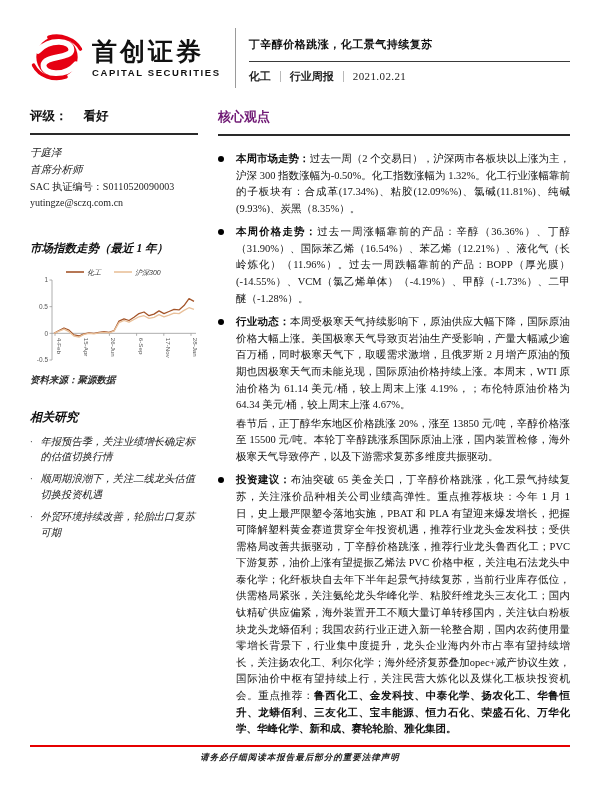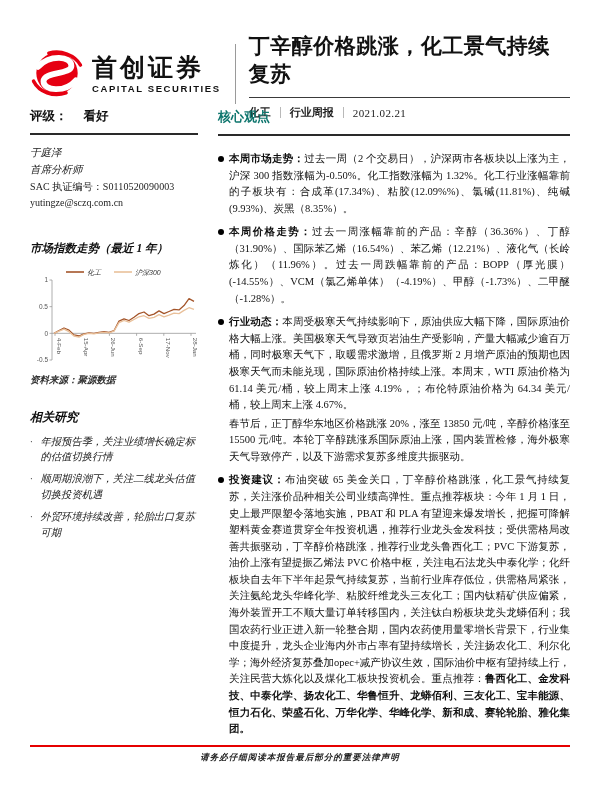--- a/index.html
+++ b/index.html
@@ -8,52 +8,52 @@
 
   
   .header{position:absolute;left:30px;top:28px;right:30px;display:flex;align-items:center;}
   .logo-wrap{display:flex;align-items:center;gap:8px;}
   .logo-mark{width:54px;height:54px;flex:0 0 auto;}
   .brand-text{display:flex;flex-direction:column;line-height:1;}
   .brand-cn{font-family:"Liberation Sans","DejaVu Sans",sans-serif;font-weight:bold;font-size:25px;letter-spacing:3px;color:#111;}
   .brand-en{font-family:Liberation Sans, sans-serif;font-weight:bold;font-size:9.5px;letter-spacing:1.6px;color:#111;margin-top:4px;}
   .header-divider{width:1px;background:#9a9a9a;height:60px;margin:0 13px 0 14px;}
   .header-right{flex:1;padding-top:4px;}
-  .report-title{font-family:"Liberation Sans","DejaVu Sans",sans-serif;font-weight:bold;font-size:21px;color:#111;letter-spacing:0.5px;}
+  .report-title{font-family:"Liberation Sans","DejaVu Sans",sans-serif;font-weight:bold;font-size:11px;color:#111;letter-spacing:0.5px;}
   .title-rule{border:none;border-top:1.6px solid #3a3a3a;margin:9px 0 7px 0;}
   .subtitle-row{display:flex;align-items:center;font-size:11px;}
   .subtitle-strong{font-family:"Liberation Sans","DejaVu Sans",sans-serif;font-weight:bold;color:#222;}
   .subtitle-date{color:#222;letter-spacing:0.4px;}
   .vsep{display:inline-block;width:1px;height:11px;background:#b9b9b9;margin:0 9px;}
 
   
   .columns{position:absolute;left:30px;right:30px;top:108px;display:flex;gap:20px;}
   .left-col{width:168px;flex:0 0 auto;}
   .right-col{flex:1;min-width:0;}
 
-  .section-head{font-family:"Liberation Sans","DejaVu Sans",sans-serif;font-weight:bold;font-size:13px;color:#0f766e;}
+  .section-head{font-family:"Liberation Sans","DejaVu Sans",sans-serif;font-weight:bold;font-size:13px;color:#701a75;}
   .rating-row{display:flex;gap:16px;font-family:"Liberation Sans","DejaVu Sans",sans-serif;font-weight:bold;font-size:12.5px;color:#111;}
   .head-rule{border:none;border-top:2px solid #2a2a2a;margin:8px 0 0 0;}
 
   .analyst{margin-top:10px;font-size:10.5px;line-height:1.6;font-style:italic;color:#222;}
   .analyst .sac{font-style:normal;font-size:10px;letter-spacing:0.1px;}
   .analyst .email{font-style:normal;font-size:10px;}
 
   .chart-title{margin-top:30px;font-weight:bold;font-style:italic;font-size:11.5px;color:#111;}
   .chart-box{margin-top:8px;}
   .source-line{margin-top:4px;font-style:italic;font-weight:bold;font-size:9.5px;color:#333;}
 
   .related-title{margin-top:22px;font-weight:bold;font-style:italic;font-size:12px;color:#111;}
   .related-list{margin-top:8px;}
   .related-item{display:flex;gap:8px;margin-bottom:7px;font-style:italic;font-size:10.3px;line-height:1.5;color:#222;}
   .related-item .dotmark{flex:0 0 auto;color:#444;font-size:10px;line-height:1.5;}
 
   
   .bullets{margin-top:15px;}
-  .bullet{display:flex;gap:5px;margin-bottom:7px;}
+  .bullet{display:flex;gap:12px;margin-bottom:7px;}
   .bullet-dot{flex:0 0 auto;width:6px;height:6px;border-radius:50%;background:#000;margin-top:5px;}
   .bullet-body{flex:1;font-size:10.5px;line-height:1.58;text-align:justify;color:#111;}
   .bullet-body .lbl{font-weight:bold;}
   .bullet-body p{margin:0;}
   .bullet-body p + p{margin-top:2px;}
   .bold-tail{font-weight:bold;}
   .bullet-body.all-bold{font-weight:bold;}
 
   
   .footer{position:absolute;left:30px;right:30px;bottom:36px;border-top:2.4px solid #e60000;padding-top:5px;text-align:center;}

